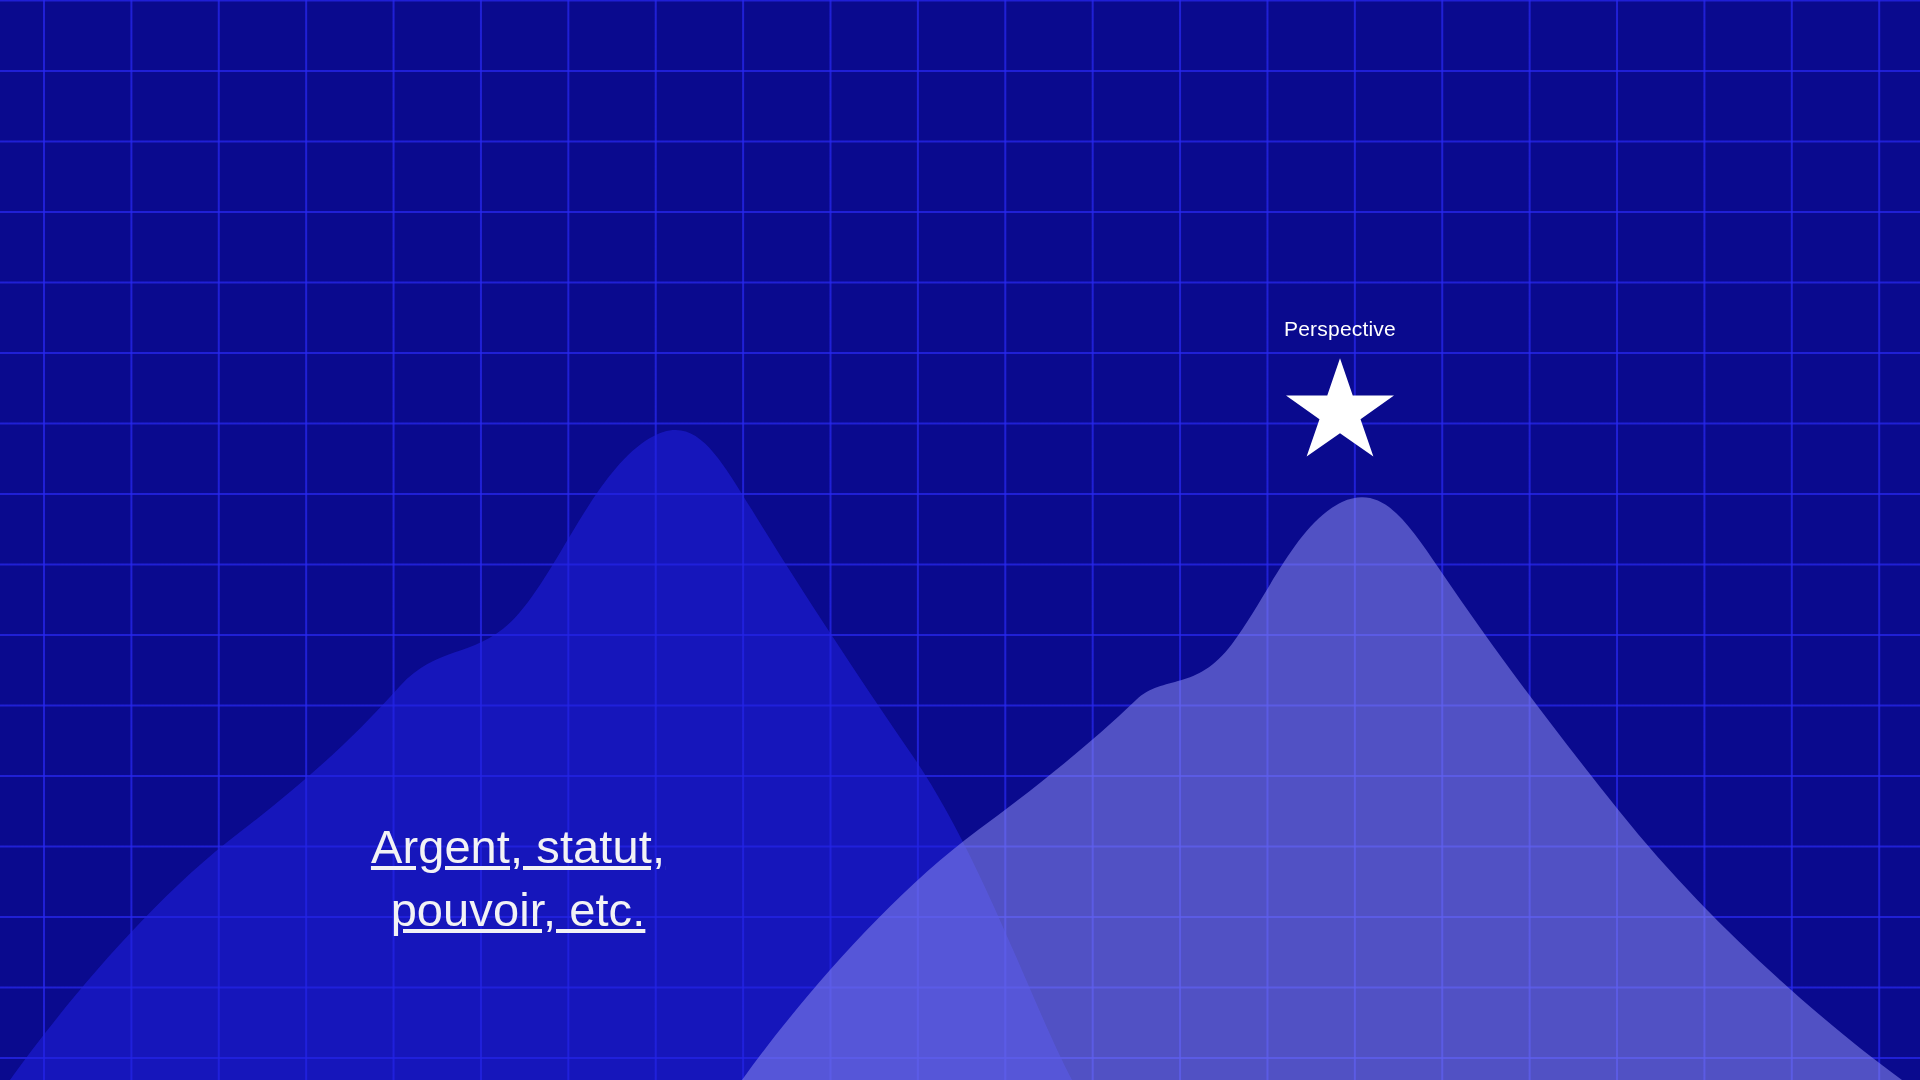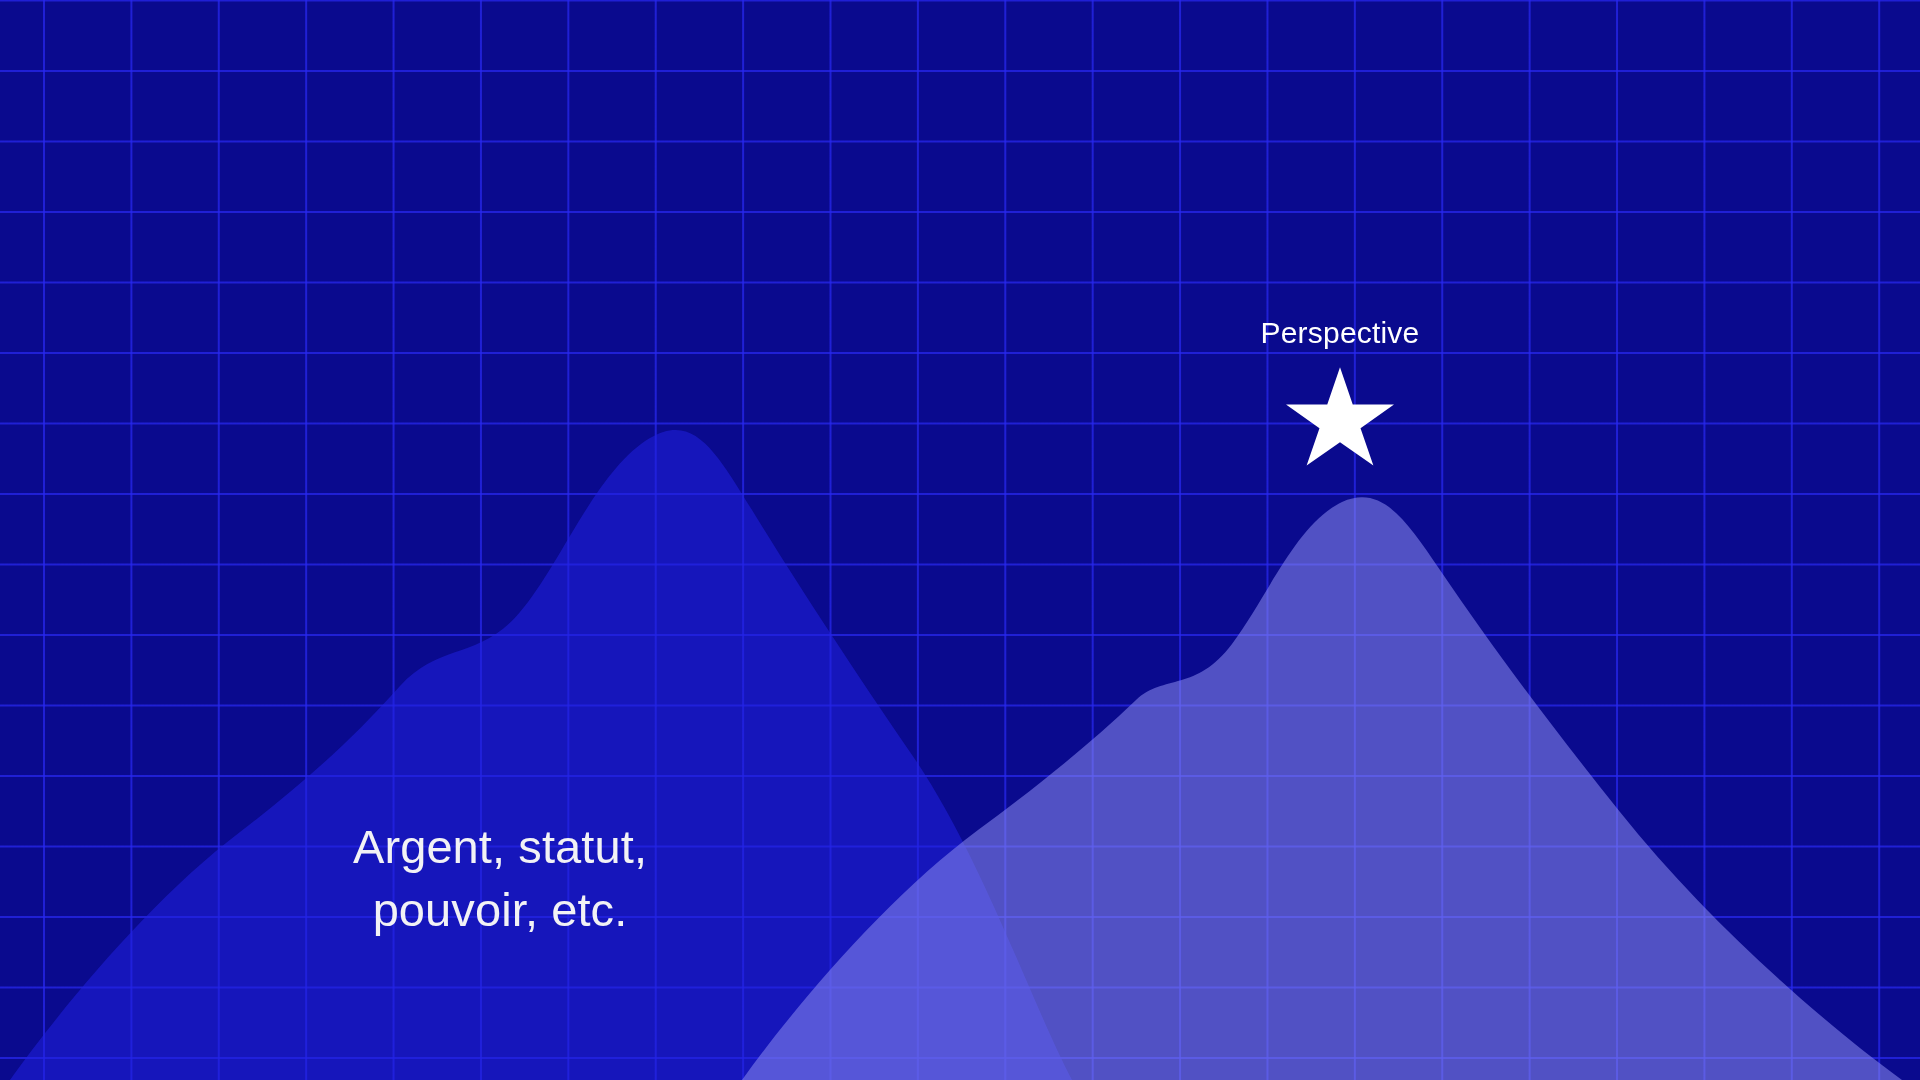--- a/index.html
+++ b/index.html
@@ -39,40 +39,41 @@
     text-align: center;
     color: #f2f2f5;
     font-size: 47px;
     line-height: 1.33;
     font-weight: 400;
     letter-spacing: 0.1px;
     white-space: pre-line;
     user-select: none;
   }
   #label-left {
-    left: 240px;
+    left: 258px;
     top: 816px;
     width: 520px;
+    text-decoration: underline;
   }
   #label-right {
     left: 1110px;
     top: 816px;
     width: 480px;
   }
   
   #peak-marker {
     position: absolute;
     left: 1180px;
     top: 318px;
     width: 320px;
     text-align: center;
   }
   #peak-caption {
     color: #ffffff;
-    font-size: 30px;
+    font-size: 21px;
     line-height: 1;
     font-weight: 400;
     letter-spacing: 0.2px;
     display: block;
     user-select: none;
   }
   #peak-star {
     display: block;
     margin: 19px auto 0;
     width: 108px;

